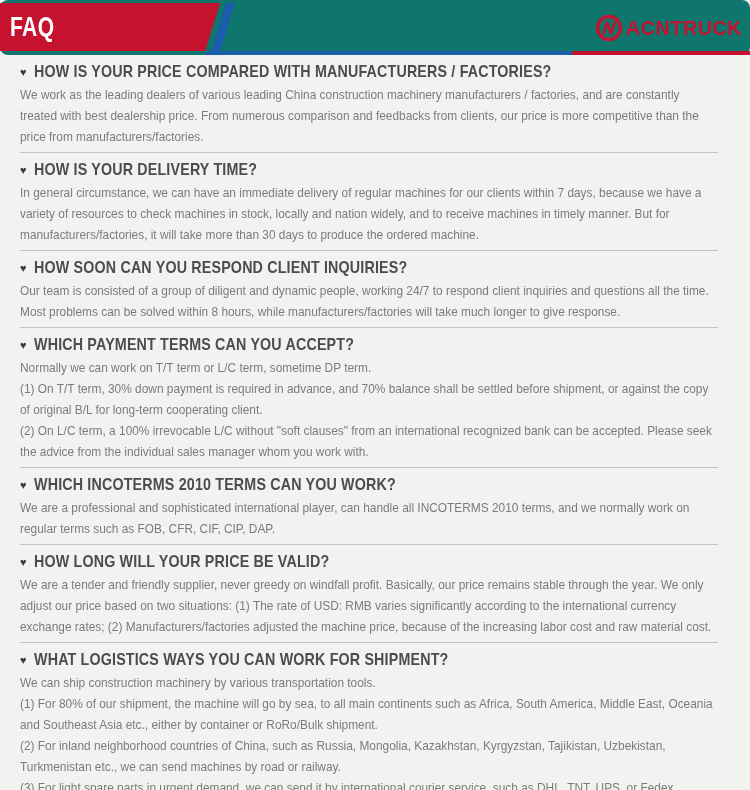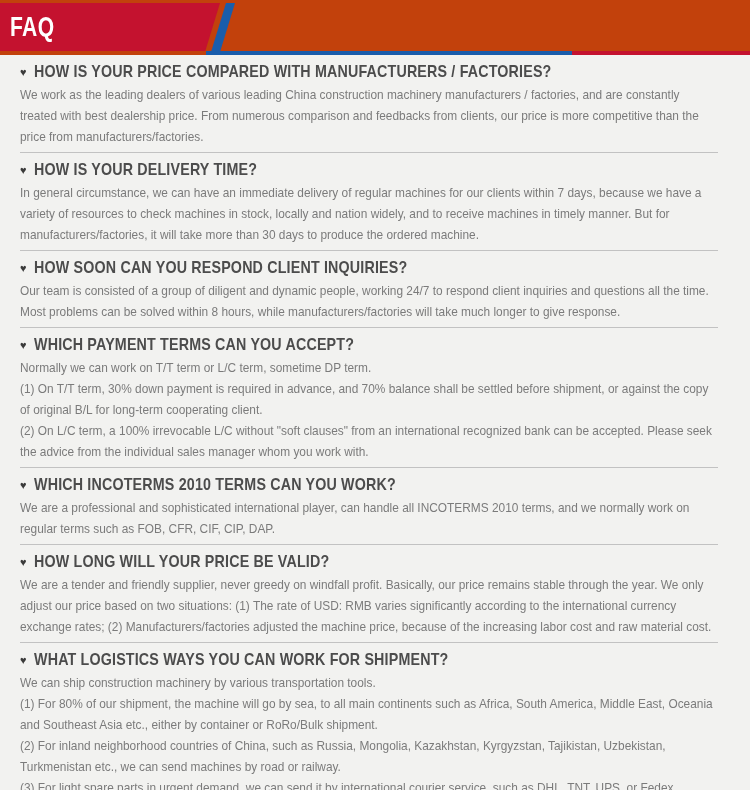--- a/index.html
+++ b/index.html
@@ -11,21 +11,21 @@
     --divider:#c2c2c2;
   }
   *{box-sizing:border-box;}
   html,body{margin:0;padding:0;}
   body{
     width:750px;height:790px;overflow:hidden;
     background:var(--bg);
     font-family:"Liberation Sans",sans-serif;
   }
   
-  .header{position:relative;height:55px;background:#c2410c;}
+  .header{position:relative;height:55px;background:#0f766e;border-radius:8px;}
   .red-block{
     position:absolute;top:3px;left:-8px;width:228px;height:48px;
     background:var(--red);
     transform:skewX(-17deg);transform-origin:top left;
   }
   .blue-stripe{
     position:absolute;top:3px;left:226px;width:9px;height:52px;
     background:var(--blue);
     transform:skewX(-17deg);transform-origin:top left;
   }
@@ -66,20 +66,27 @@
 </head>
 <body>
 
 <div class="header">
   <div class="red-block"></div>
   <div class="blue-stripe"></div>
   <div class="header-line-blue"></div>
   <div class="header-line-red"></div>
   <span class="faq-label">FAQ</span>
 
+  <div class="logo">
+    <svg width="152" height="32" viewBox="0 0 152 32">
+      <circle cx="16" cy="16" r="11.5" fill="none" stroke="#c4122f" stroke-width="3.4"></circle>
+      <path d="M10.5 21.5 L14 10.5 L18 21.5 L21.5 10.5" fill="none" stroke="#c4122f" stroke-width="2.6" stroke-linecap="round" stroke-linejoin="round"></path>
+      <text x="33" y="23" font-family="Liberation Sans, sans-serif" font-size="20" font-weight="bold" fill="#c4122f" letter-spacing="0.5" textLength="116" lengthAdjust="spacingAndGlyphs">ACNTRUCK</text>
+    </svg>
+  </div>
 </div>
 
 <div class="content" id="faq-list">
   <section class="faq-section">
     <h2 class="faq-q">
       <span class="heart">♥</span>
       <span class="q-text">HOW IS YOUR PRICE COMPARED WITH MANUFACTURERS / FACTORIES?</span>
     </h2>
     <div class="faq-a">
         <p>We work as the leading dealers of various leading China construction machinery manufacturers / factories, and are constantly treated with best dealership price. From numerous comparison and feedbacks from clients, our price is more competitive than the price from manufacturers/factories.</p>

